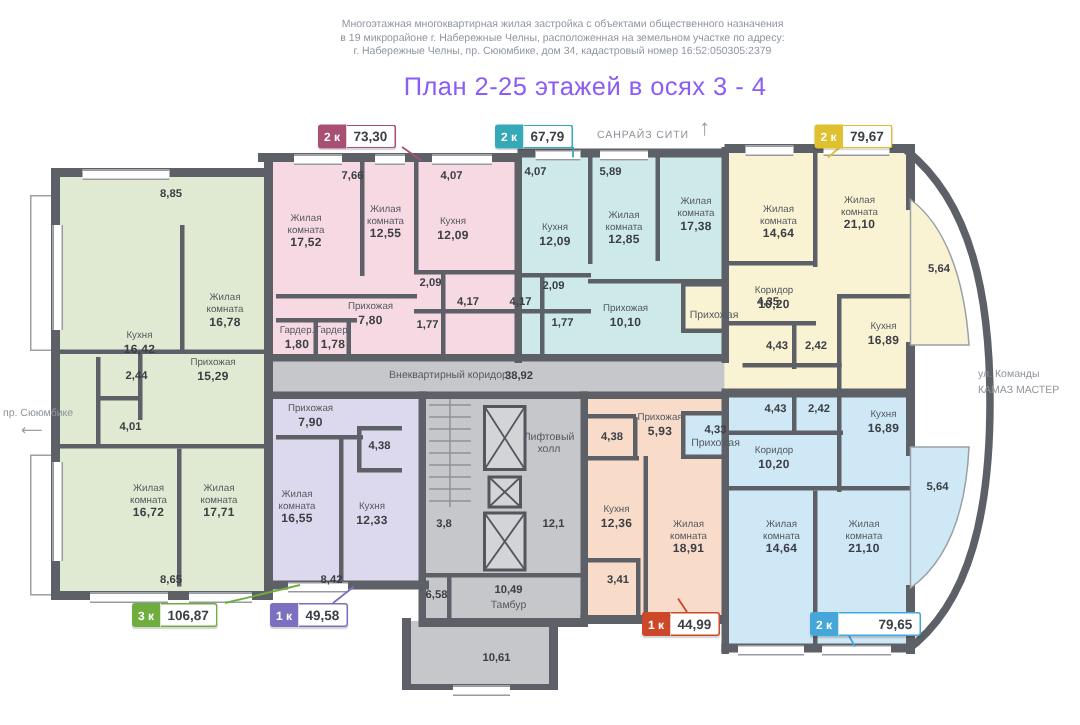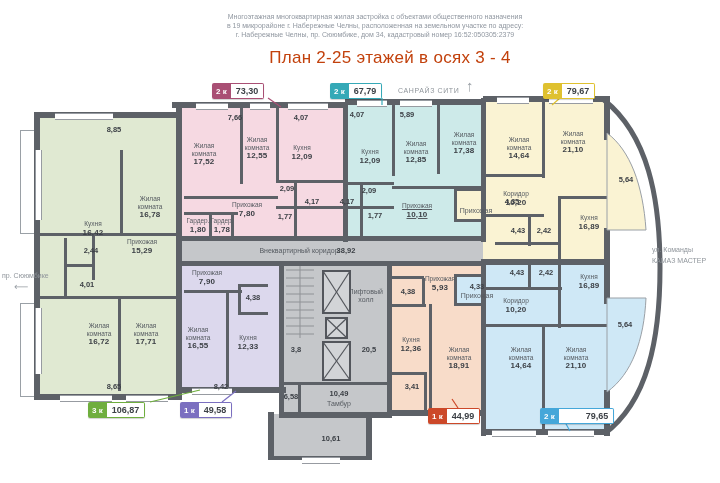--- a/index.html
+++ b/index.html
@@ -1,21 +1,21 @@
 <!DOCTYPE html>
 <html><head>
 <meta charset="utf-8">
 <style>
   html,body{margin:0;padding:0;background:#fff;}
   #stage{position:relative;width:720px;height:483px;background:#fff;overflow:hidden;
          font-family:"Liberation Sans",sans-serif;}
   .hline{position:absolute;left:160px;width:430px;text-align:center;font-size:7px;
          color:#9097a0;line-height:9px;}
   #title{position:absolute;left:180px;top:48px;width:420px;text-align:center;
-         font-size:17px;color:#c2410c;letter-spacing:.3px;}
+         font-size:17px;color:#8b5cf6;letter-spacing:.3px;}
   .blk{position:absolute;z-index:10;}
   .wall{position:absolute;background:#5d6167;z-index:20;}
   .win{position:absolute;background:#fff;z-index:25;}
   .win.h{height:5px;border-top:1px solid #979ba1;border-bottom:1px solid #979ba1;}
   .win.v{width:5px;border-left:1px solid #979ba1;border-right:1px solid #979ba1;}
   #overlay{position:absolute;left:0;top:0;z-index:30;pointer-events:none;}
   .room{position:absolute;transform:translate(-50%,-50%);text-align:center;color:#555a60;
         font-size:6.5px;line-height:7.5px;z-index:40;white-space:pre-line;}
   .room b{display:block;font-size:8px;color:#3c4046;margin-top:1px;letter-spacing:.2px;}
   .dim{position:absolute;transform:translate(-50%,-50%);font-size:7.5px;font-weight:bold;
@@ -210,21 +210,21 @@
 комната</span><b>12,55</b></div>
       <div class="room" style="left: 302px; top: 152px;"><span>Кухня</span><b>12,09</b></div>
       <div class="room" style="left: 247px; top: 209px;"><span>Прихожая</span><b>7,80</b></div>
       <div class="room" style="left: 198px; top: 225px;"><span>Гардер.</span><b>1,80</b></div>
       <div class="room" style="left: 222px; top: 225px;"><span>Гардер.</span><b>1,78</b></div>
       <div class="room" style="left: 370px; top: 156px;"><span>Кухня</span><b>12,09</b></div>
       <div class="room" style="left: 416px; top: 152px;"><span>Жилая
 комната</span><b>12,85</b></div>
       <div class="room" style="left: 464px; top: 143px;"><span>Жилая
 комната</span><b>17,38</b></div>
-      <div class="room" style="left: 417px; top: 210px; text-decoration: underline;"><span>Прихожая</span><b>10,10</b></div>
+      <div class="room" style="left: 417px; top: 210px;"><span>Прихожая</span><b>10,10</b></div>
       <div class="room" style="left: 519px; top: 148px;"><span>Жилая
 комната</span><b>14,64</b></div>
       <div class="room" style="left: 573px; top: 142px;"><span>Жилая
 комната</span><b>21,10</b></div>
       <div class="room" style="left: 516px; top: 198px;"><span>Коридор</span><b>10,20</b></div>
       <div class="room" style="left: 589px; top: 222px;"><span>Кухня</span><b>16,89</b></div>
       <div class="room" style="left: 207px; top: 277px; text-align: center;"><span>Прихожая</span><b>7,90</b></div>
       <div class="room" style="left: 198px; top: 338px;"><span>Жилая
 комната</span><b>16,55</b></div>
       <div class="room" style="left: 248px; top: 342px;"><span>Кухня</span><b>12,33</b></div>
@@ -264,21 +264,21 @@
       <div class="dim" style="left: 544px; top: 230px;">2,42</div>
       <div class="dim" style="left: 626px; top: 179px;">5,64</div>
       <div class="dim" style="left: 517px; top: 272px;">4,43</div>
       <div class="dim" style="left: 546px; top: 272px;">2,42</div>
       <div class="dim" style="left: 625px; top: 324px;">5,64</div>
       <div class="dim" style="left: 253px; top: 297px;">4,38</div>
       <div class="dim" style="left: 221px; top: 386px;">8,42</div>
       <div class="dim" style="left: 408px; top: 291px;">4,38</div>
       <div class="dim" style="left: 412px; top: 386px;">3,41</div>
       <div class="dim" style="left: 296px; top: 349px;">3,8</div>
-      <div class="dim" style="left: 369px; top: 349px;">20,5</div>
+      <div class="dim" style="left: 369px; top: 349px;">12,1</div>
       <div class="dim" style="left: 339px; top: 393px;">10,49</div>
       <div class="dim" style="left: 331px; top: 438px;">10,61</div>
       <div class="dim" style="left: 291px; top: 396px;">6,58</div>
       <div class="dim" style="left: 346px; top: 250px;">38,92</div>
       <div class="tag" style="left: 212px; top: 83px;">
         <span class="chip" style="background: rgb(169, 79, 116);">2 к</span>
         <span class="val" style="border-color: rgb(169, 79, 116);">73,30</span>
       </div>
       <div class="tag" style="left: 330px; top: 83px;">
         <span class="chip" style="background: rgb(53, 169, 183);">2 к</span>

